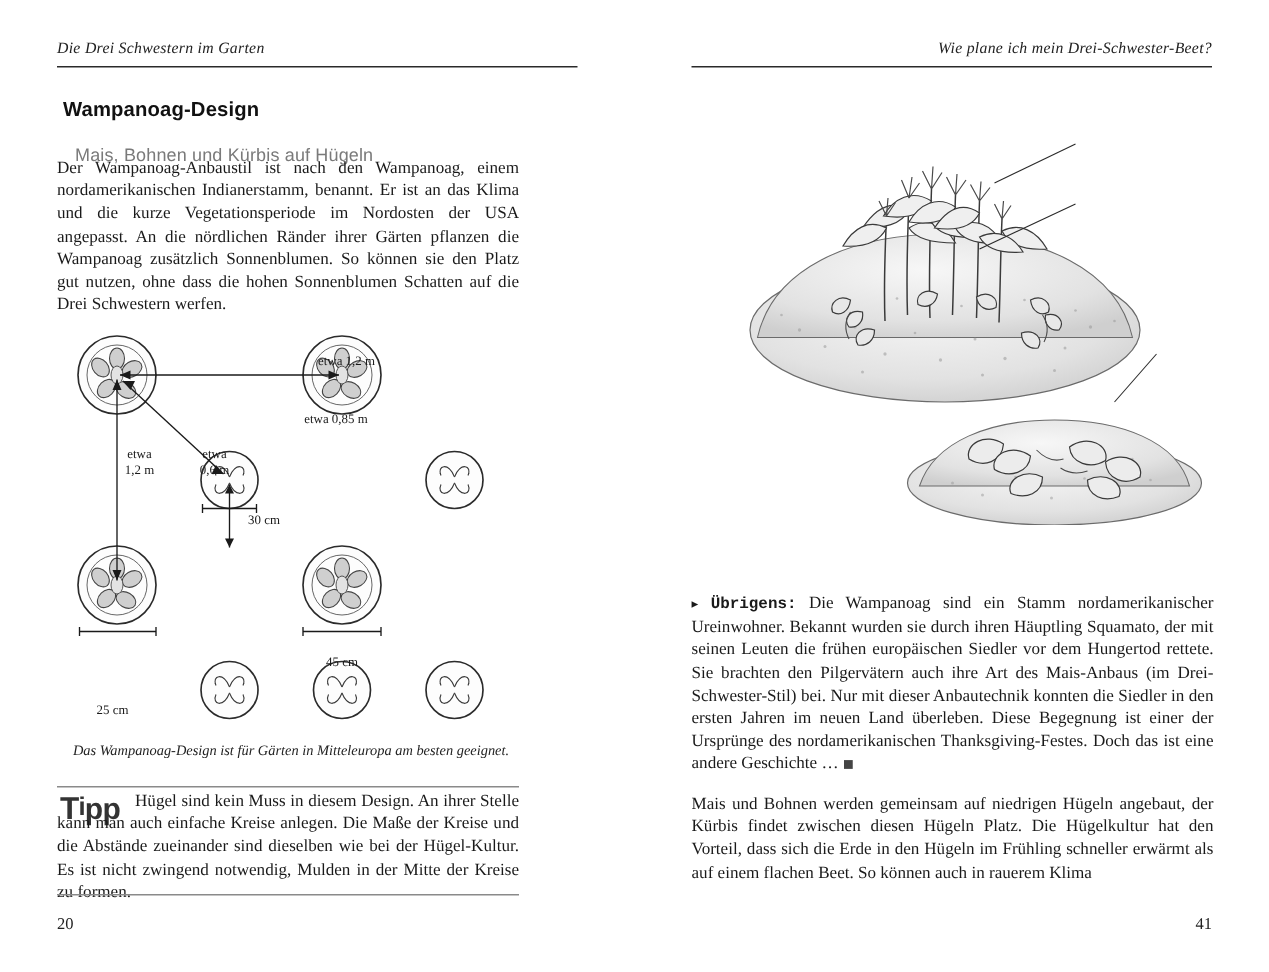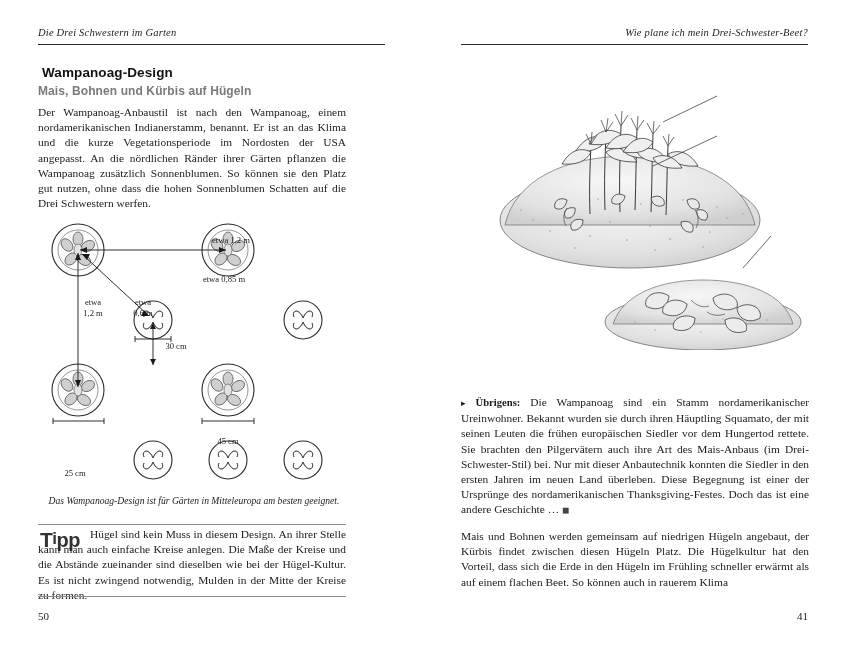--- a/index.html
+++ b/index.html
@@ -62,23 +62,23 @@
     position: absolute;
     margin: 0;
     font-family: "Liberation Sans", sans-serif;
     font-weight: bold;
     font-size: 13.5px;
     color: #111;
     letter-spacing: .1px;
   }
   h2.sec-sub {
     position: absolute;
-    margin: 0;
+    margin: 12px;
     font-family: "Liberation Sans", sans-serif;
-    font-weight: bold;
+    font-weight: normal;
     font-size: 12px;
     color: #7a7a7a;
     letter-spacing: .1px;
   }
   p.body {
     position: absolute;
     margin: 0;
     font-family: "Liberation Serif", serif;
     font-size: 11.4px;
     line-height: 15.2px;
@@ -128,21 +128,21 @@
     white-space: pre-line;
   }
   .diagram {
     position: absolute;
   }
   .marker-bullet {
     font-family: "Liberation Sans", sans-serif;
     font-size: 9px;
   }
   .obj-lead {
-    font-family: Liberation Serif, serif;
+    font-family: Liberation Mono, monospace;
     font-weight: bold;
     font-size: 10.6px;
   }
   .sq-end {
     font-size: 9px;
     color: #444;
   }
 </style>
 </head>
 <body>
@@ -235,21 +235,21 @@
 
     <p class="caption" style="left:38px; top:494px; width:312px;">Das Wampanoag-Design ist für Gärten in Mitteleuropa am besten geeignet.</p>
 
     <div class="tip-rule-top" style="left:38px; top:524px; width:308px;"></div>
     <div class="tip-word" style="left:40px; top:528px;">
       <span class="t">T</span><span class="i">i</span><span class="pp">pp</span>
     </div>
     <p class="body" style="left:38px; top:527px; width:308px; text-indent:52px;">Hügel sind kein Muss in diesem Design. An ihrer Stelle kann man auch einfache Kreise anlegen. Die Maße der Kreise und die Abstände zueinander sind dieselben wie bei der Hügel-Kultur. Es ist nicht zwingend notwendig, Mulden in der Mitte der Kreise zu formen.</p>
     <div class="tip-rule-bottom" style="left:38px; top:596px; width:308px;"></div>
 
-    <div class="folio" style="left:38px; top:610px;">50</div>
+    <div class="folio" style="left:38px; top:610px;">20</div>
   </div>
 
   <div class="right-page">
 
     <div class="running-head" style="right:38px; top:27px; text-align:right;">Wie plane ich mein Drei-Schwester-Beet?</div>
     <div class="rule" style="left:38px; top:44px; width:347px;"></div>
 
     <svg class="diagram" style="left:32px; top:60px;" width="360" height="290" viewBox="0 0 360 290">
       <defs>
         <radialGradient id="moundg" cx="45%" cy="35%" r="70%">

